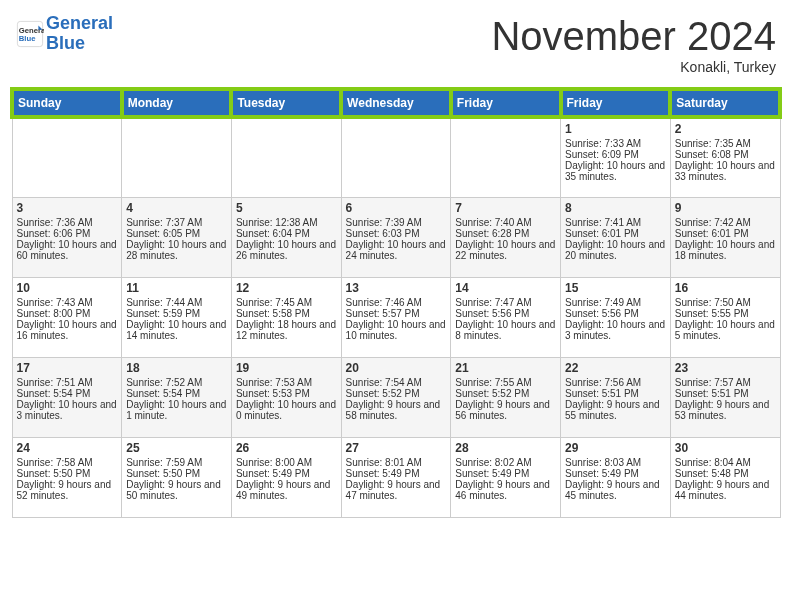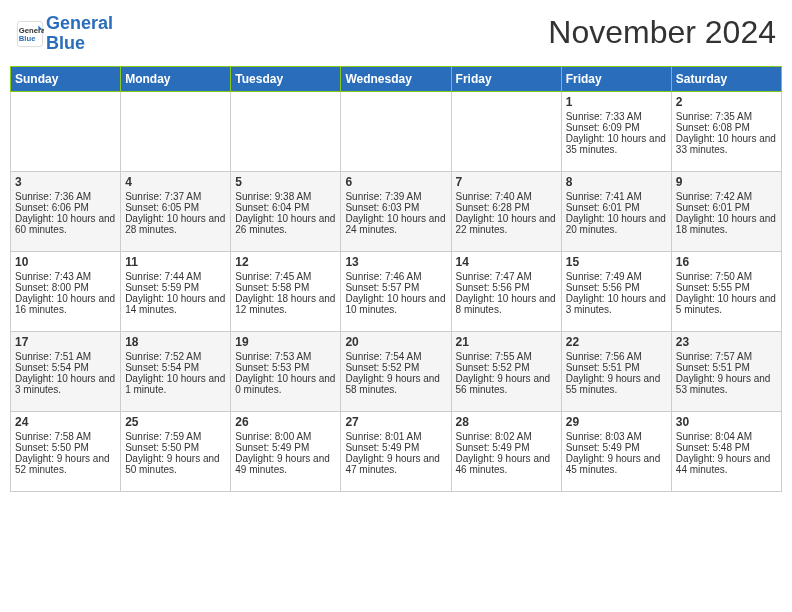--- a/index.html
+++ b/index.html
@@ -32,42 +32,42 @@
     }
     .logo-icon {
       width: 28px;
       height: 28px;
       margin-right: 2px;
     }
     .title-block {
       text-align: right;
     }
     .month-title {
-      font-size: 32px;
+      font-size: 40px;
       color: #333;
       font-weight: normal;
       text-align: right;
     }
     .location {
       font-size: 14px;
       color: #333;
     }
     table {
       width: 100%;
       border-collapse: collapse;
       table-layout: fixed;
     }
     th {
       background-color: #2a6ebb;
       color: #fff;
       font-size: 12px;
       font-weight: bold;
       padding: 5px 4px;
       text-align: left;
-      border: 1px solid #84cc16;
+      border: 4px solid #84cc16;
     }
     td {
       vertical-align: top;
       border: 1px solid #ccc;
       padding: 3px 4px;
       font-size: 10px;
       color: #333;
       height: 80px;
       background: #fff;
     }
@@ -96,20 +96,21 @@
       <polygon points="32,8 38,14 32,14" fill="#2a6ebb"></polygon>
     </svg>
     <div>
       <div class="logo-text">
         <span>General</span><br><span style="color:#2a6ebb">Blue</span>
       </div>
     </div>
   </div>
   <div class="title-block">
     <div class="month-title">November 2024</div>
+    <div class="location">Konakli, Turkey</div>
   </div>
 </div>
 
 <table>
   <thead>
     <tr>
     <th>Sunday</th>
         <th>Monday</th>
         <th>Tuesday</th>
         <th>Wednesday</th>
@@ -146,21 +147,21 @@
           <div>Daylight: 10 hours and 60 minutes.</div>
         </td>
         <td>
           <span class="day-num">4</span>
           <div>Sunrise: 7:37 AM</div>
           <div>Sunset: 6:05 PM</div>
           <div>Daylight: 10 hours and 28 minutes.</div>
         </td>
         <td>
           <span class="day-num">5</span>
-          <div>Sunrise: 9:38 AM</div>
+          <div>Sunrise: 12:38 AM</div>
           <div>Sunset: 6:04 PM</div>
           <div>Daylight: 10 hours and 26 minutes.</div>
         </td>
         <td>
           <span class="day-num">6</span>
           <div>Sunrise: 7:39 AM</div>
           <div>Sunset: 6:03 PM</div>
           <div>Daylight: 10 hours and 24 minutes.</div>
         </td>
         <td>

